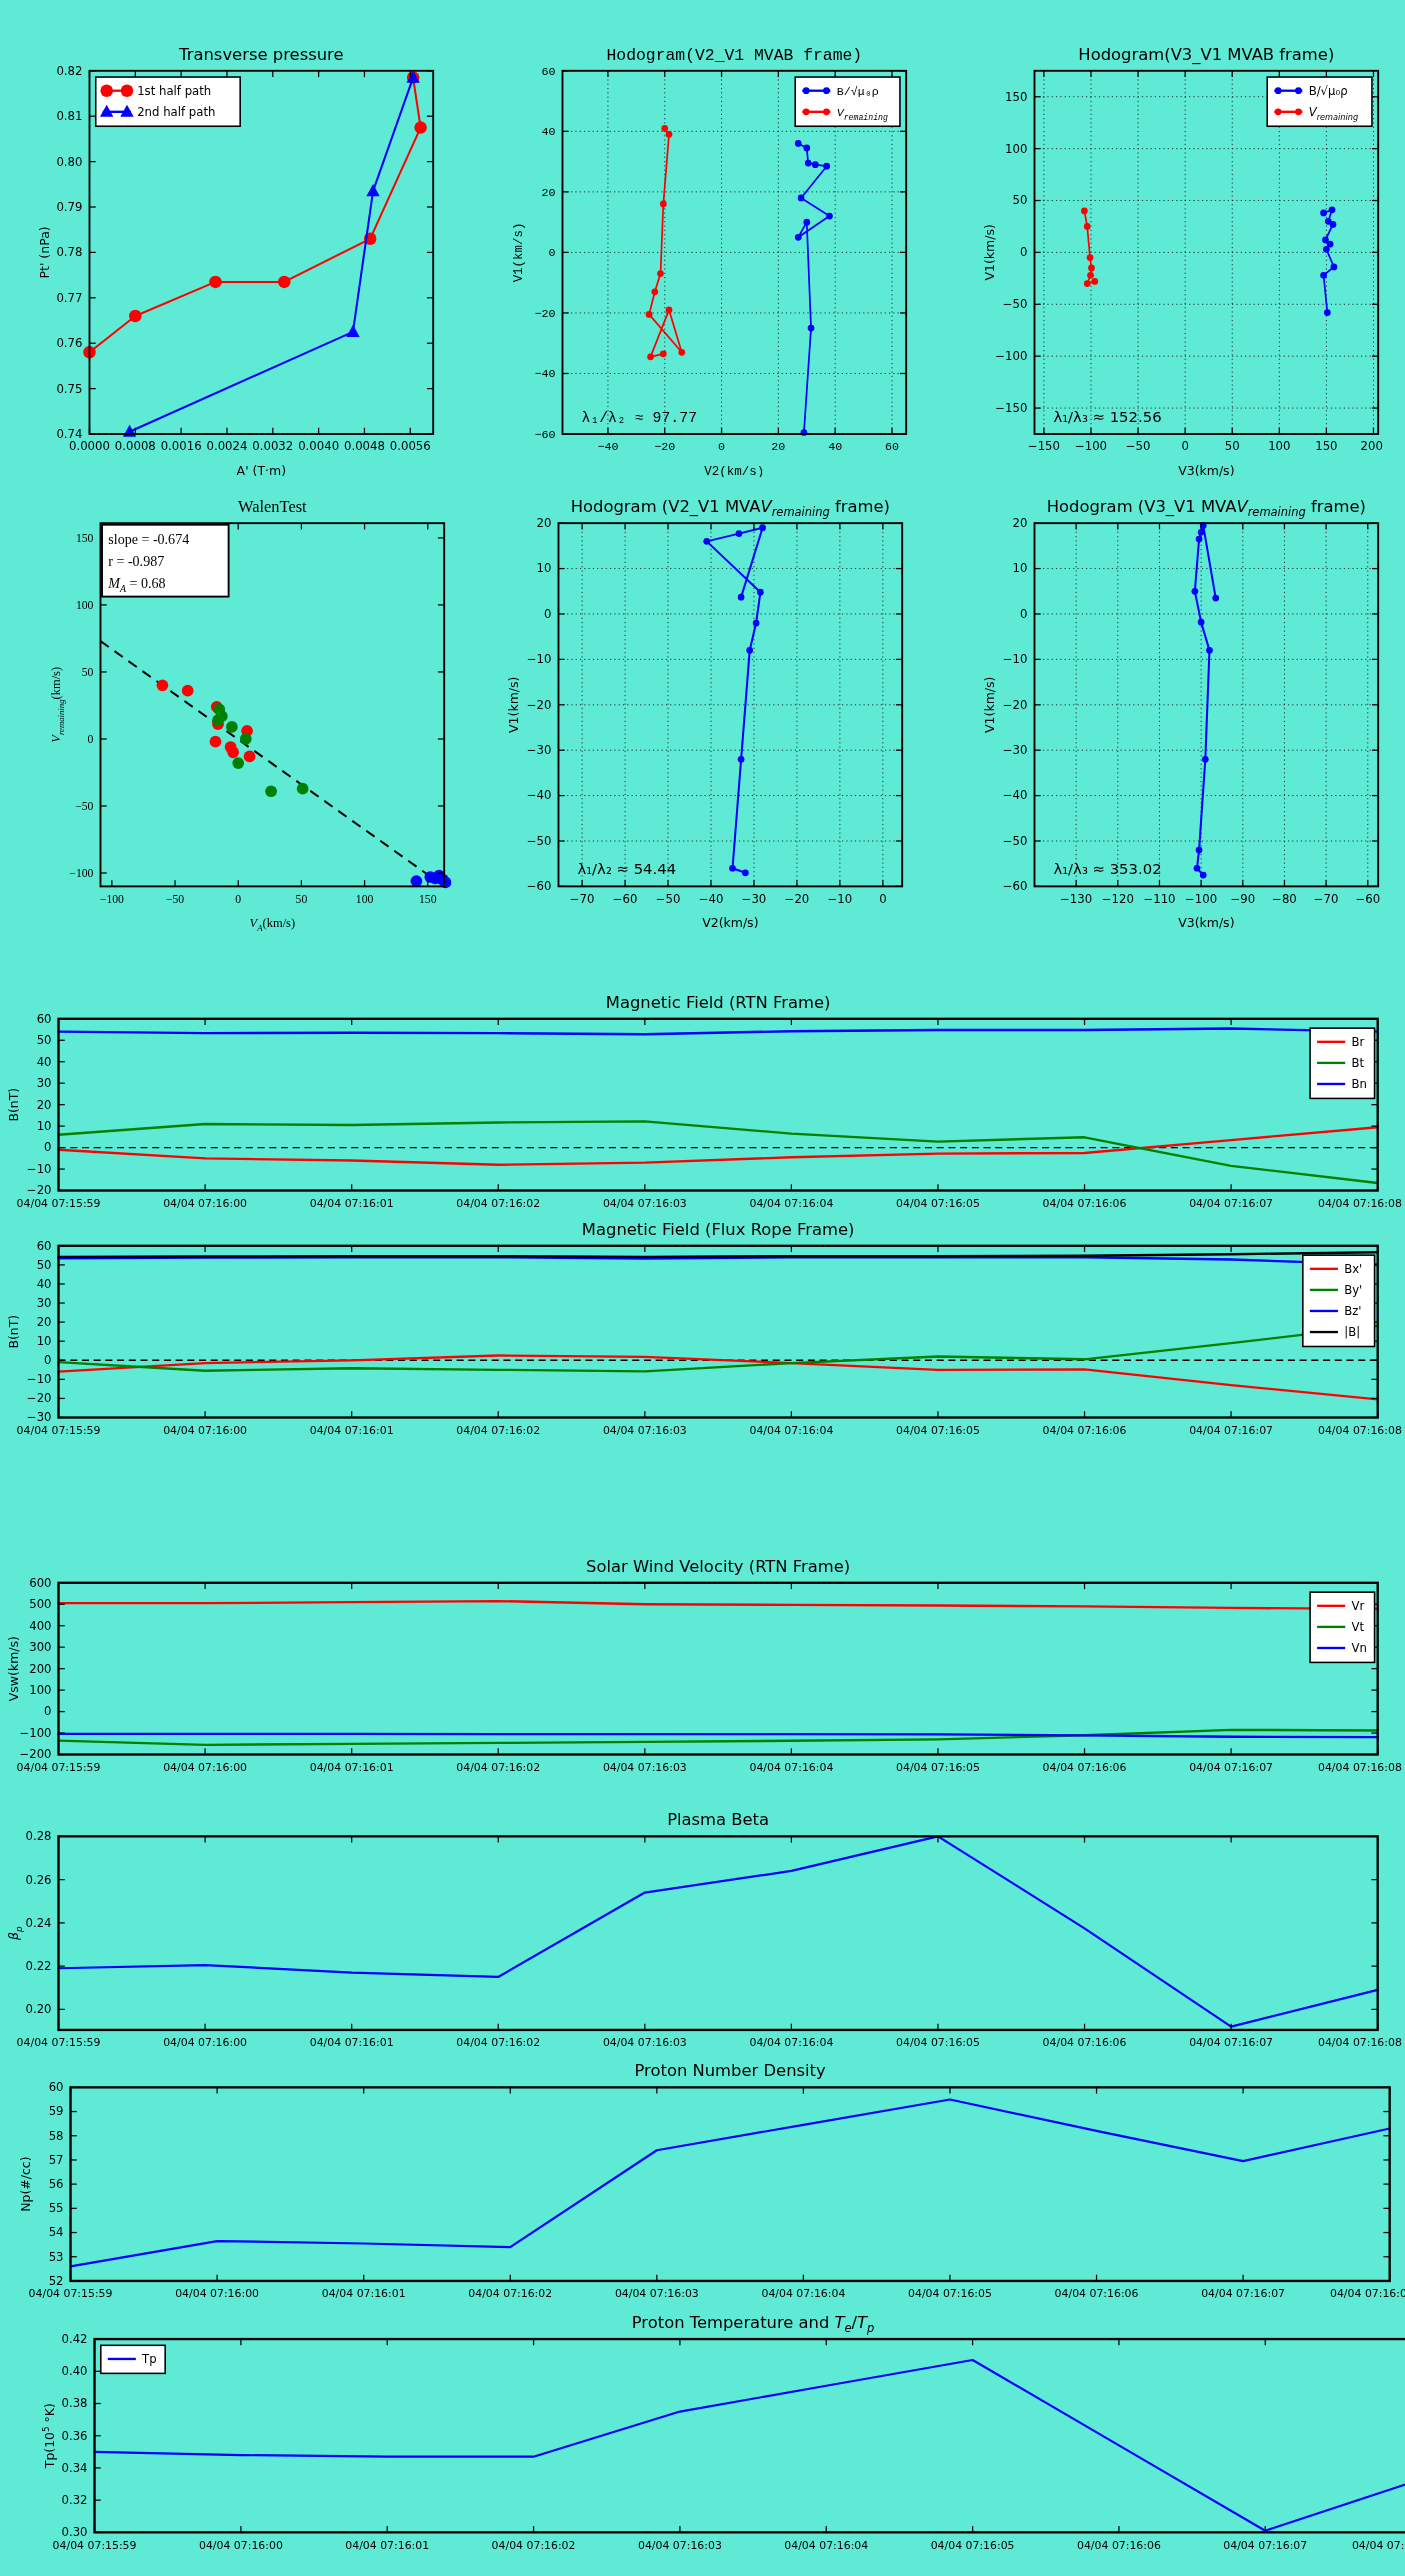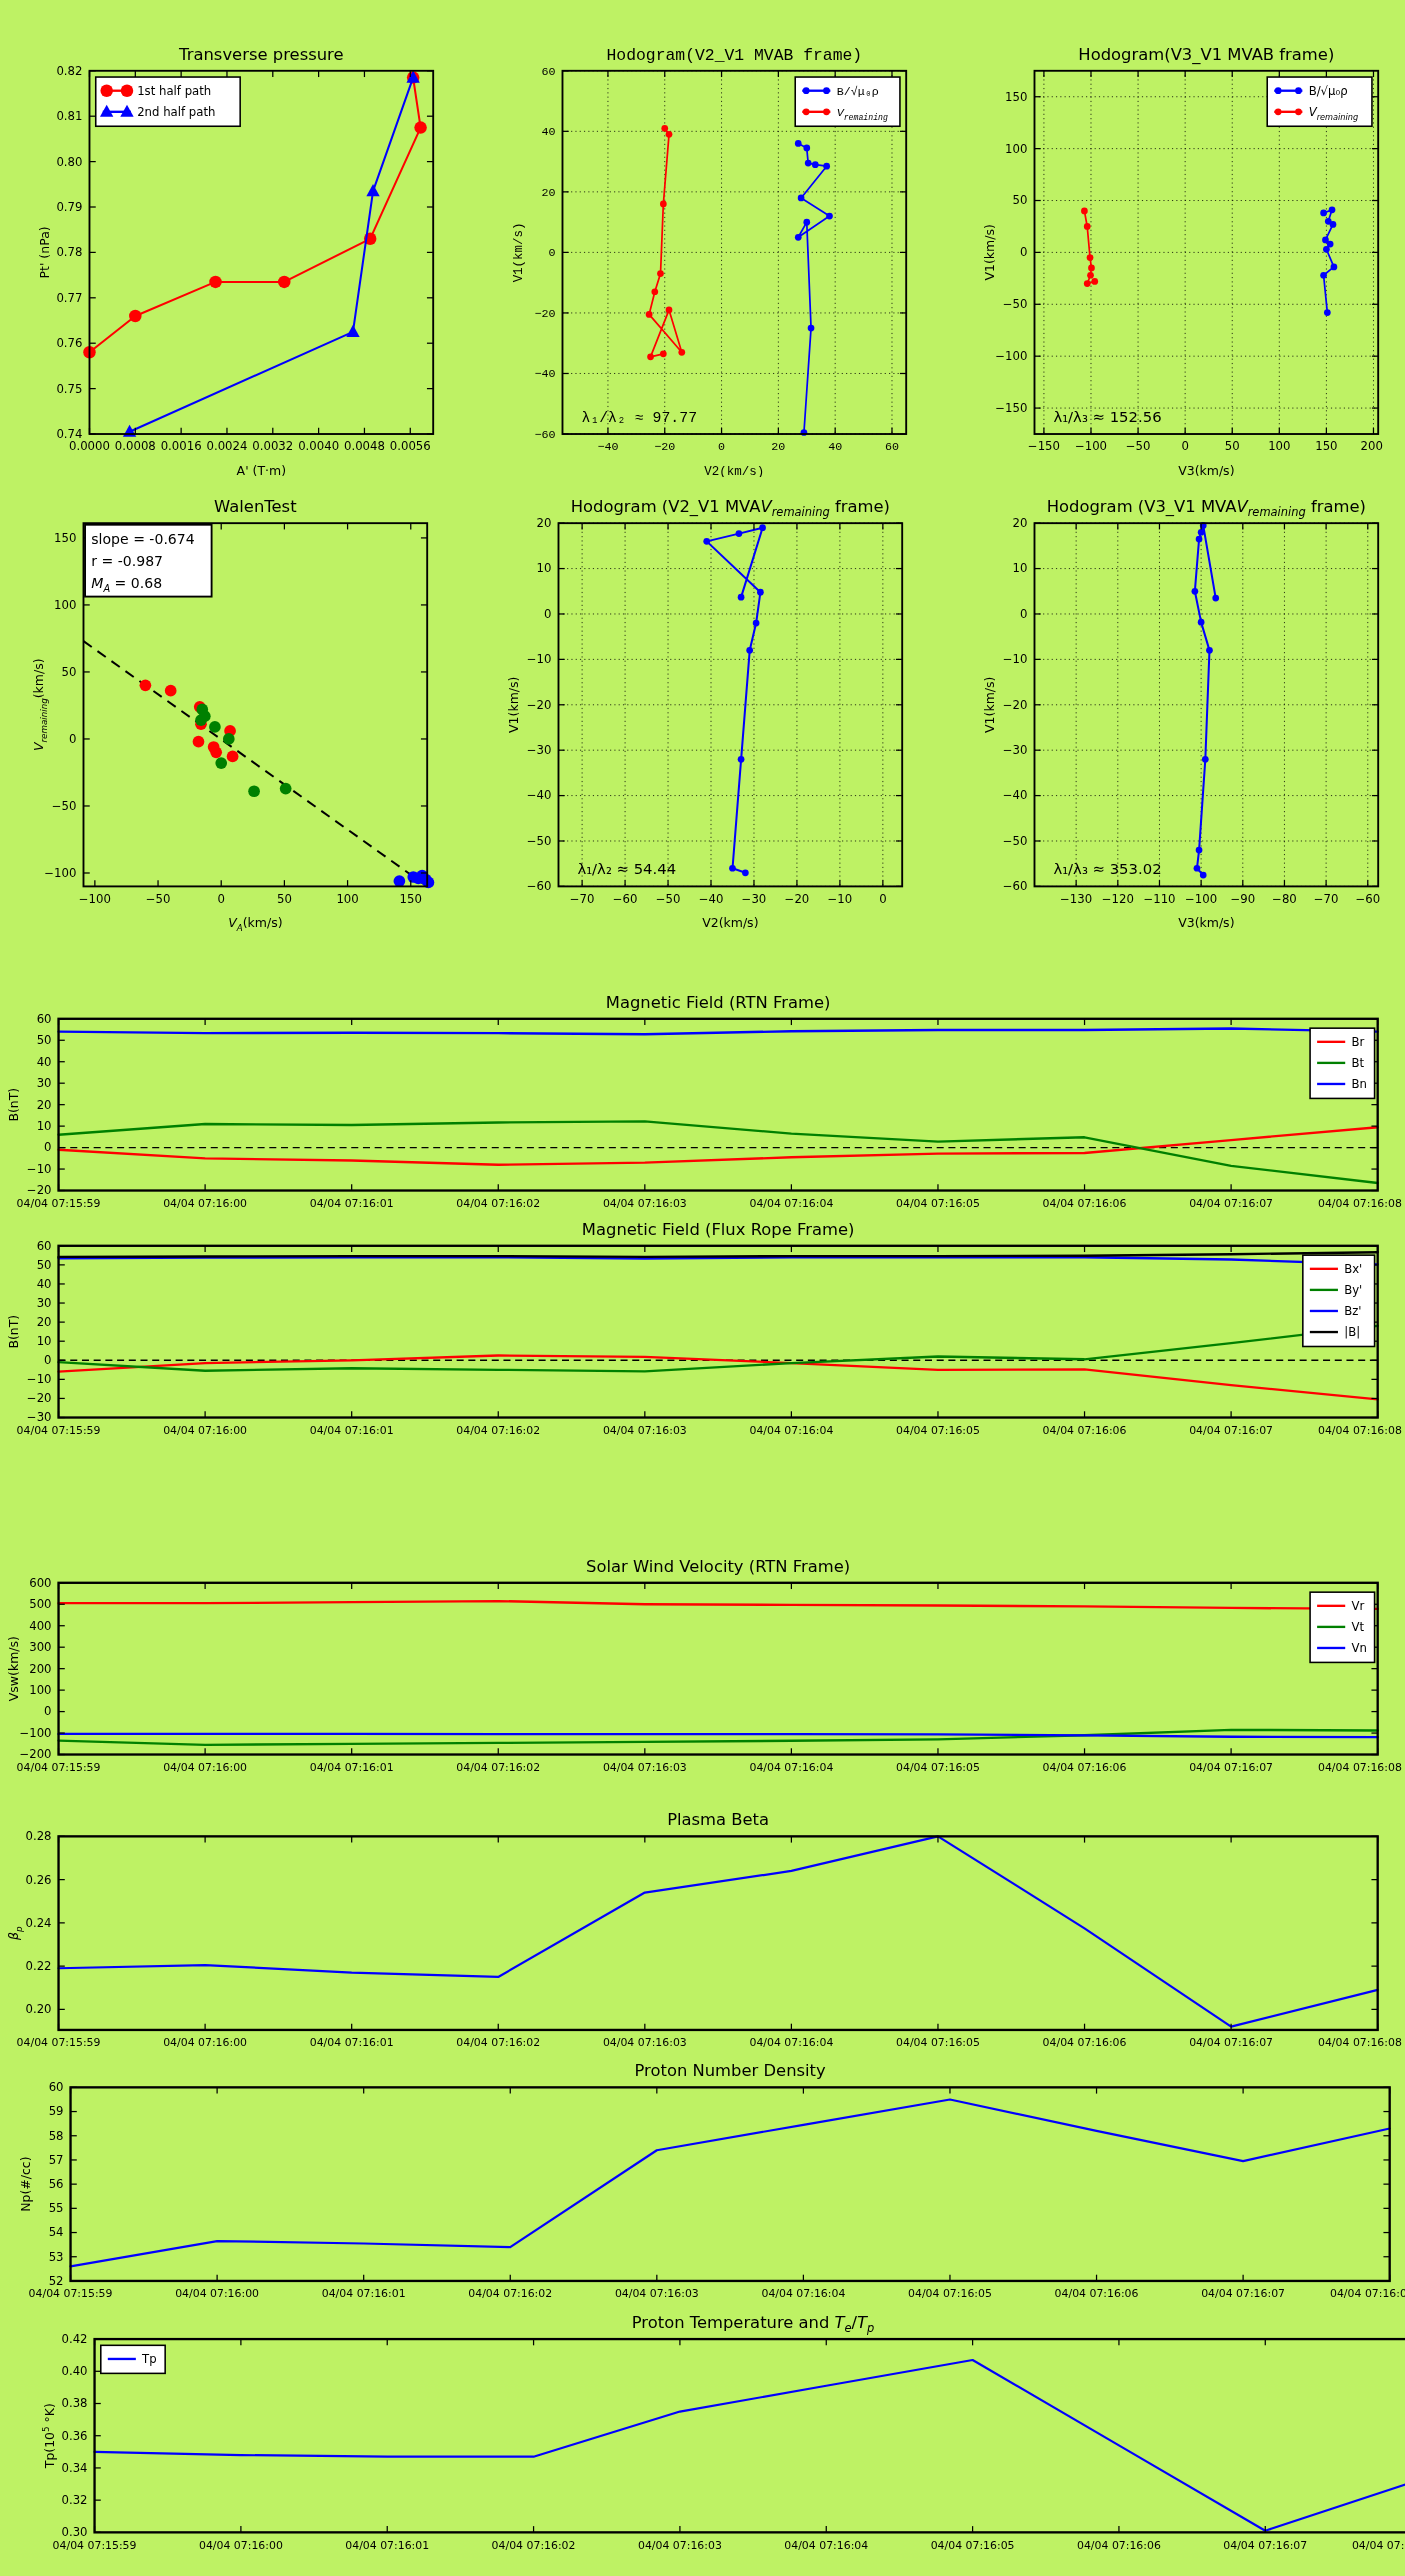--- a/index.html
+++ b/index.html
@@ -1,17 +1,17 @@
 <!DOCTYPE html>
 <html style="font-size:12.5px"><head>
 <meta charset="utf-8">
 <style>
   html,body{margin:0;padding:0;background:#888;}
   #fig{
-    position:relative;width:1405px;height:2576px;background:#bef264;
+    position:relative;width:1405px;height:2576px;background:#5eead4;
     font-family:"DejaVu Sans", "Liberation Sans", sans-serif;
     overflow:hidden;
   }
   .chart{position:absolute;}
   svg text{fill:#000;}
 </style>
 </head>
 <body>
 
 <div id="fig">
@@ -291,21 +291,21 @@
           <line x1="386.95" y1="90.5" x2="422.95" y2="90.5" stroke="#0000ff" stroke-width="3"></line>
           <circle cx="391.95" cy="90.5" r="4.3" fill="#0000ff"></circle>
           <circle cx="417.95" cy="90.5" r="4.3" fill="#0000ff"></circle>
           <text x="430.95" y="95.5" font-size="15"><tspan>B/√μ₀ρ</tspan></text>
           <line x1="386.95" y1="117.5" x2="422.95" y2="117.5" stroke="#ff0000" stroke-width="3"></line>
           <circle cx="391.95" cy="117.5" r="4.3" fill="#ff0000"></circle>
           <circle cx="417.95" cy="117.5" r="4.3" fill="#ff0000"></circle>
           <text x="430.95" y="122.5" font-size="15"><tspan font-style="italic">V</tspan><tspan font-size="70%" font-style="italic" dy="5">remaining</tspan></text>
         </g>
       </svg></div>
-  <div class="chart" id="walen" style="left: 21px; top: 488px; width: 414px; height: 457px;"><svg width="414" height="457" viewBox="0 0 530 585">
+  <div class="chart" id="walen" style="left: 38px; top: 488px; width: 414px; height: 457px; font-family: Liberation Serif, serif;"><svg width="414" height="457" viewBox="0 0 530 585">
         <text x="300" y="31" font-size="21" text-anchor="middle"><tspan>WalenTest</tspan></text>
         <line x1="80" y1="195.99630996309963" x2="520" y2="510" stroke="#000000" stroke-width="2.6" stroke-dasharray="13 9"></line>
         <g>
           <circle cx="159.26470588235293" cy="252.61992619926195" r="7.5" fill="#ff0000"></circle>
           <circle cx="191.61764705882354" cy="259.4833948339483" r="7.5" fill="#ff0000"></circle>
           <circle cx="228.82352941176472" cy="280.0738007380074" r="7.5" fill="#ff0000"></circle>
           <circle cx="230.44117647058823" cy="302.38007380073805" r="7.5" fill="#ff0000"></circle>
           <circle cx="227.20588235294116" cy="324.68634686346866" r="7.5" fill="#ff0000"></circle>
           <circle cx="246.61764705882354" cy="331.549815498155" r="7.5" fill="#ff0000"></circle>
           <circle cx="249.8529411764706" cy="338.41328413284134" r="7.5" fill="#ff0000"></circle>

